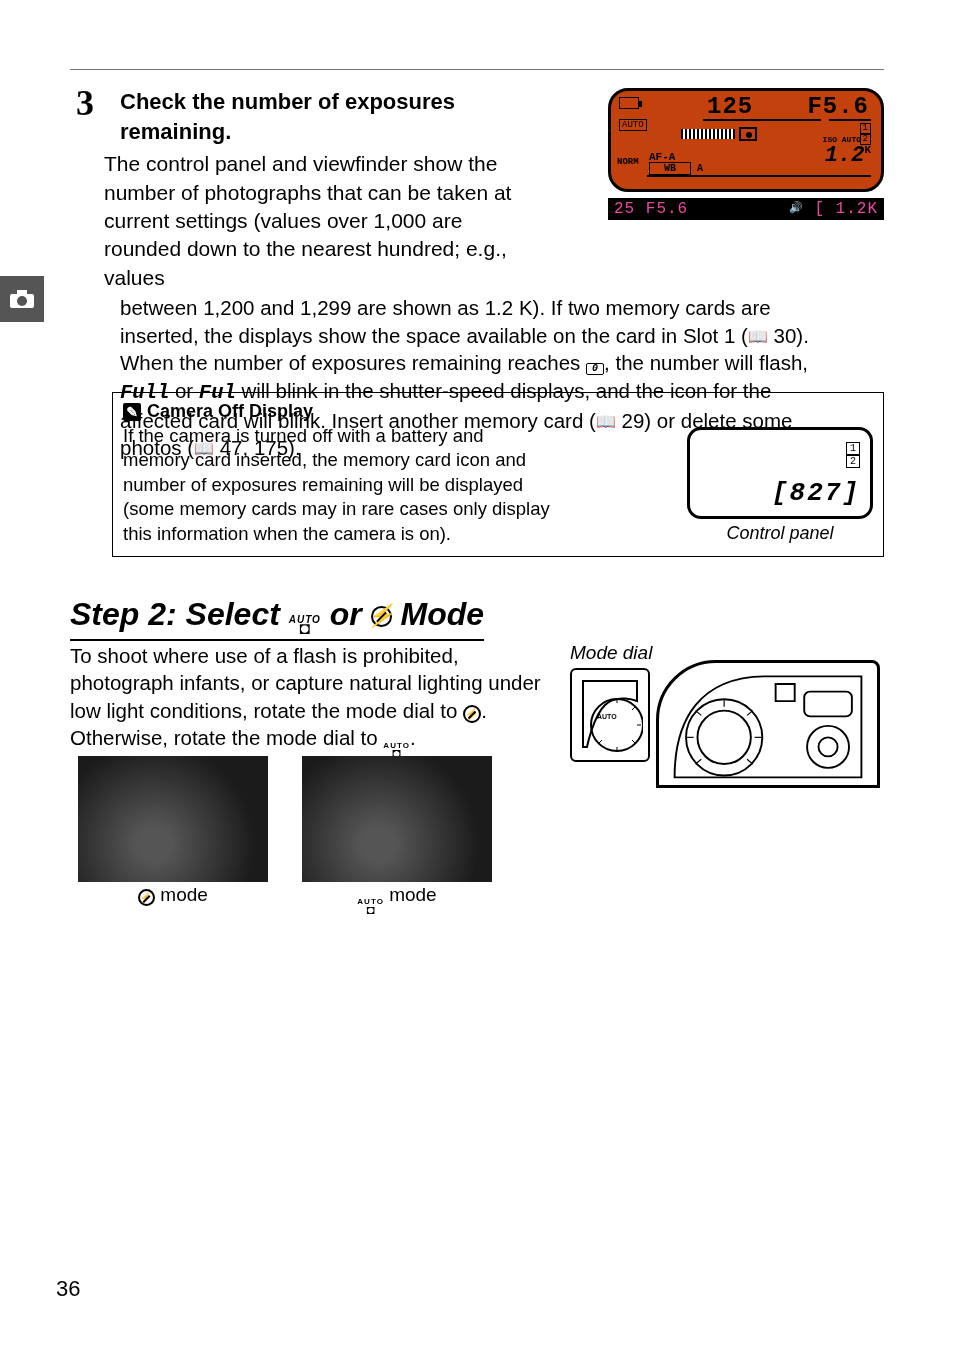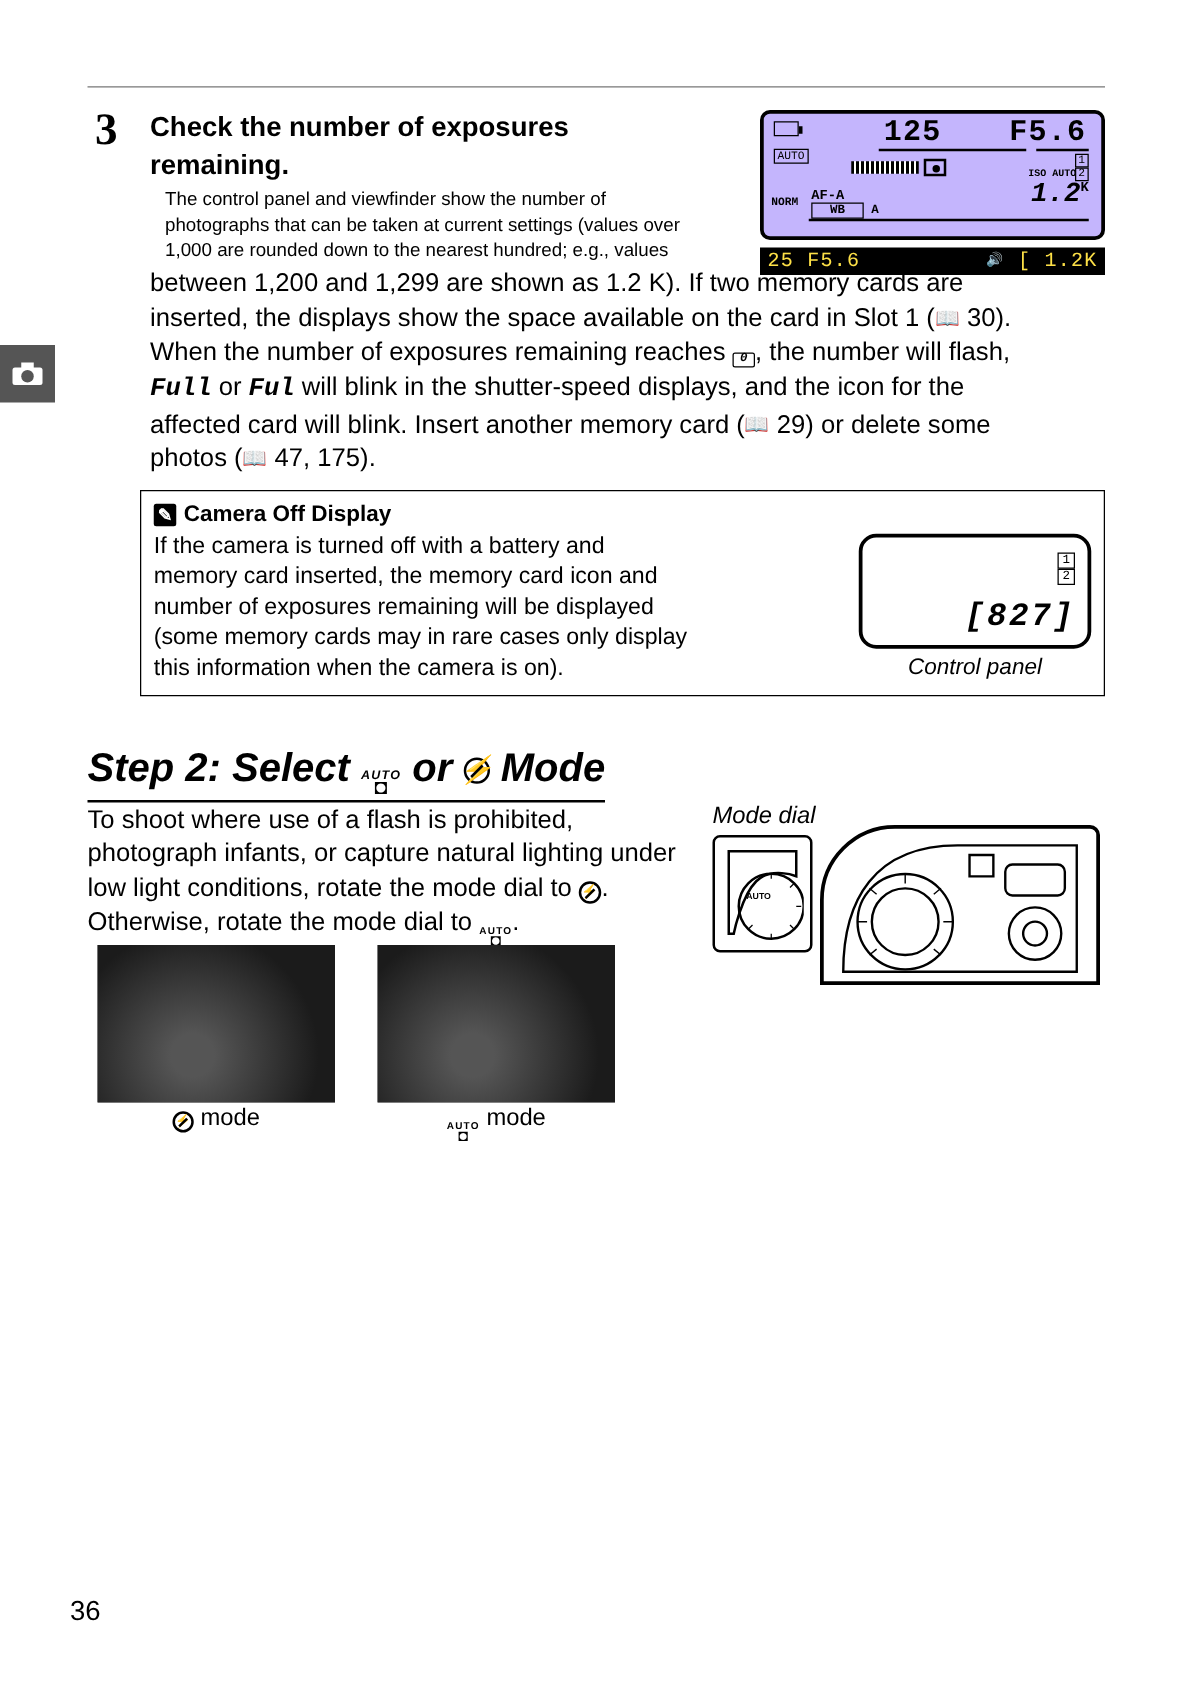--- a/index.html
+++ b/index.html
@@ -6,30 +6,30 @@
   html, body { width: 954px; height: 1352px; background: #fff; font-family: "Segoe UI", "Helvetica Neue", Arial, sans-serif; color: #000; }
   .page { position: relative; width: 954px; height: 1352px; }
   .top-rule { position: absolute; left: 70px; right: 70px; top: 69px; border-top: 1px solid #777; }
   .side-tab {
     position: absolute; left: 0; top: 276px; width: 44px; height: 46px;
     background: #555; display: flex; align-items: center; justify-content: center;
   }
   .step { position: absolute; left: 76px; top: 87px; width: 760px; }
   .step-num { position: absolute; left: 0; top: -5px; font-size: 36px; font-weight: 700; font-family: Georgia, "Times New Roman", serif; }
   .step-head { margin-left: 44px; font-size: 22px; font-weight: 700; line-height: 1.35; max-width: 430px; }
-  .step-body { margin-left: 56px; margin-top: 4px; font-size: 15px; line-height: 1.35; max-width: 430px; }
+  .step-body { margin-left: 28px; margin-top: 4px; font-size: 21px; line-height: 1.35; max-width: 430px; }
   .step-body-wide { margin-left: 44px; margin-top: 2px; font-size: 20.5px; line-height: 1.35; max-width: 735px; }
   .step-body-wide .icon-book, .step-body .icon-book { font-size: 16px; position: relative; top: -1px; }
   .lcds { position: absolute; right: 70px; top: 88px; width: 276px; }
   .lcd-top {
-    width: 276px; height: 104px; border: 3px solid #000; border-radius: 8px; background: #c4b5fd;
+    width: 276px; height: 104px; border: 3px solid #000; border-radius: 20px; background: #c2410c;
     font-family: "Courier New", monospace; position: relative;
   }
   .lcd-view {
-    margin-top: 6px; width: 276px; height: 22px; background: #000; color: #fde047;
+    margin-top: 6px; width: 276px; height: 22px; background: #000; color: #ec4899;
     font-family: "Courier New", monospace; font-size: 16px; display: flex; align-items: center;
     padding: 0 6px; letter-spacing: 1px; justify-content: space-between;
   }
   .note-box {
     position: absolute; left: 112px; right: 70px; top: 392px; border: 1px solid #000; padding: 8px 10px 10px 10px;
   }
   .note-title { font-weight: 700; font-size: 18px; display: flex; align-items: center; gap: 6px; }
   .note-title .pencil { display: inline-flex; width: 18px; height: 18px; background: #000; color: #fff; align-items: center; justify-content: center; font-size: 14px; border-radius: 2px; }
   .note-body { font-size: 18.5px; line-height: 1.32; margin-top: 2px; max-width: 430px; }
   .note-panel {

